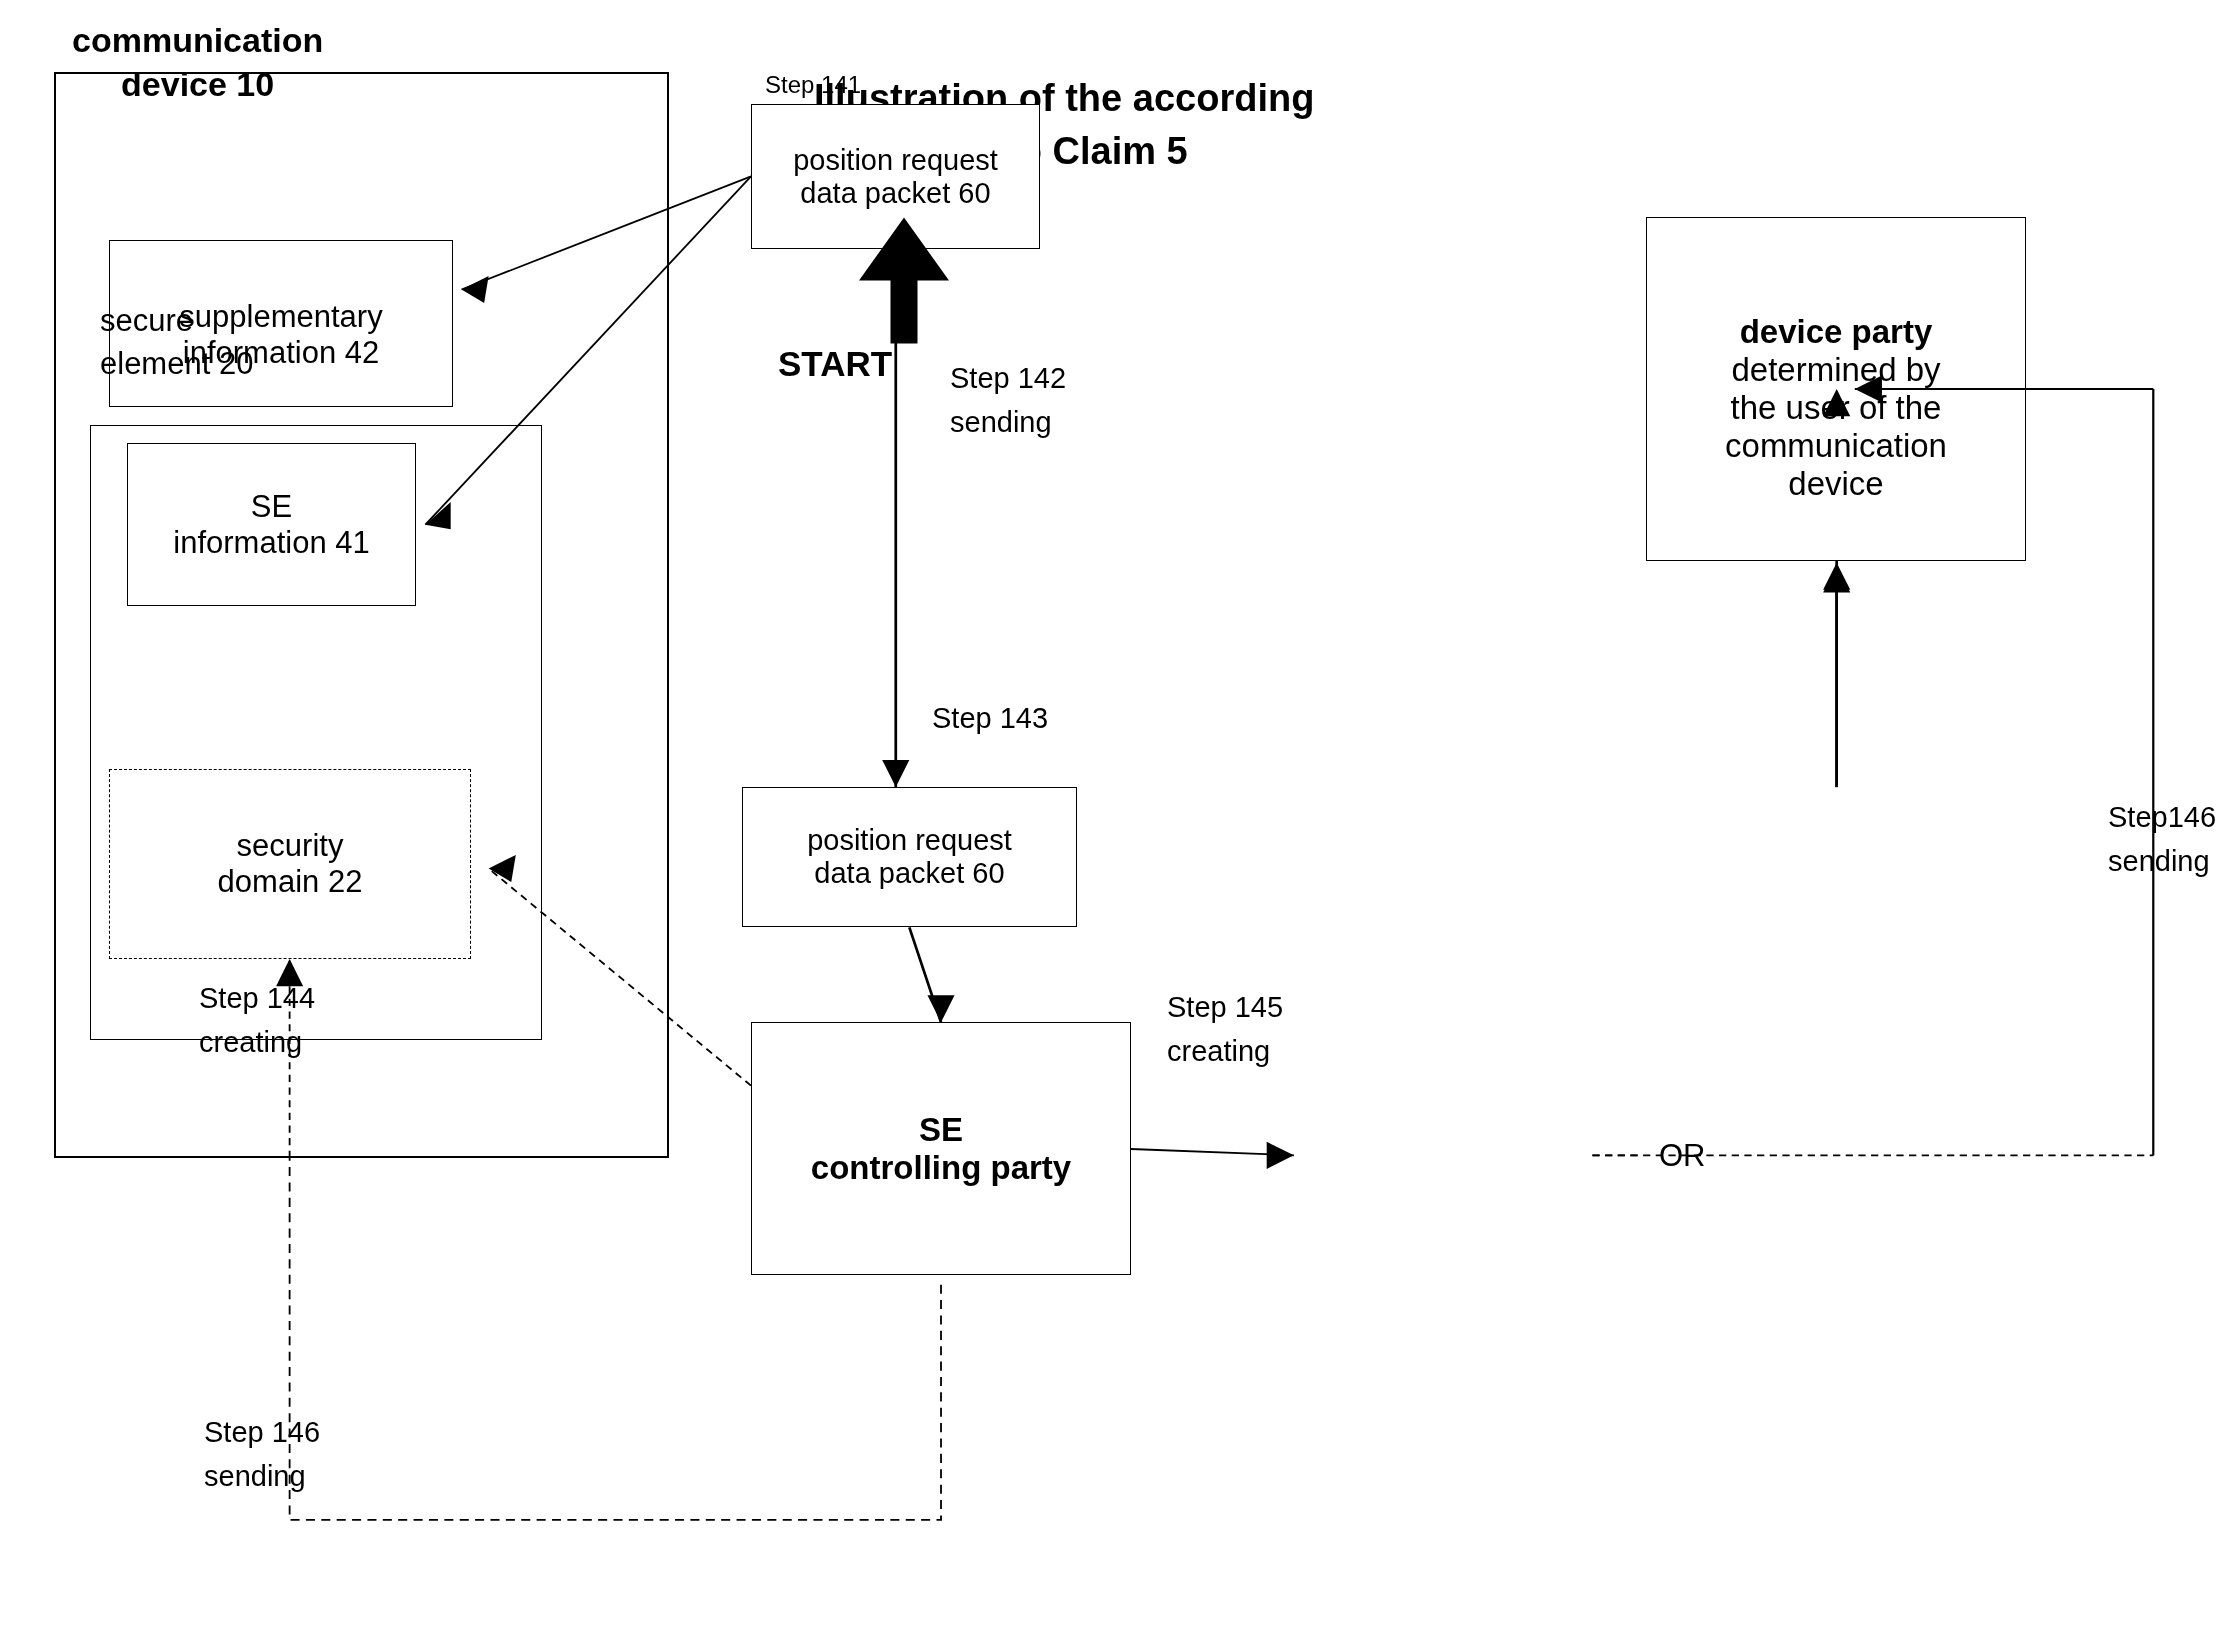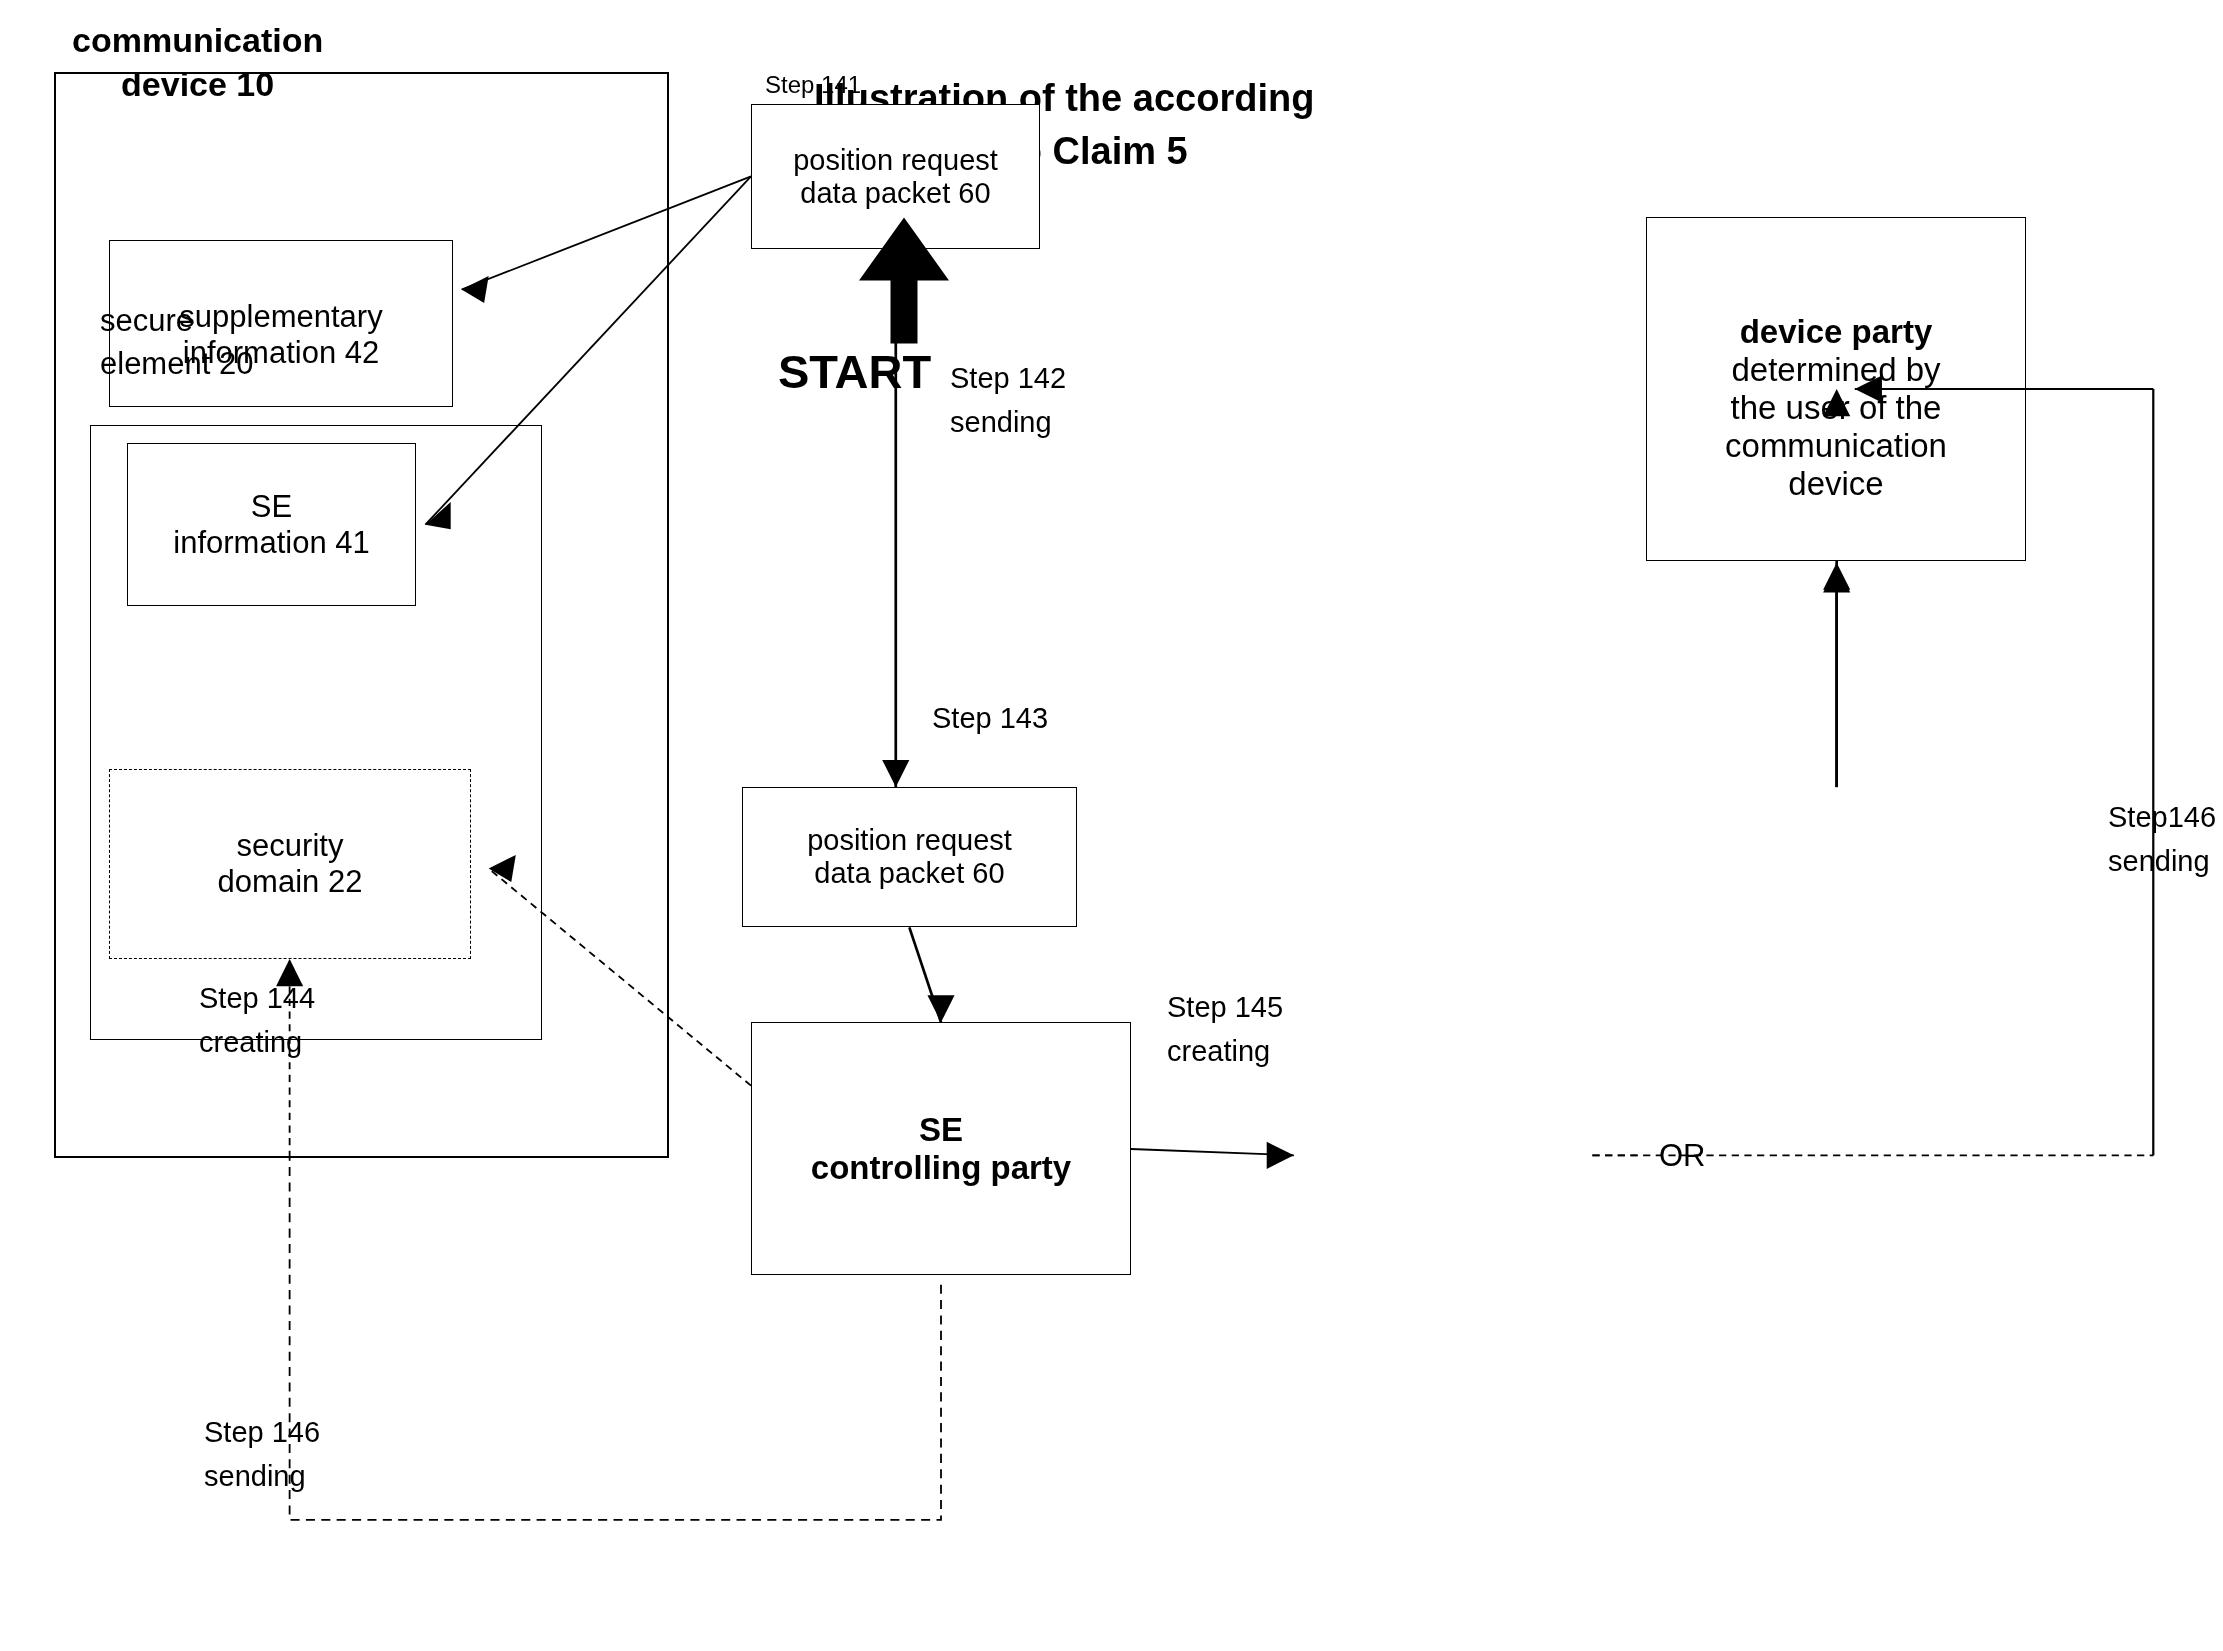--- a/index.html
+++ b/index.html
@@ -140,21 +140,21 @@
       left: 752px;
       font-size: 24px;
       margin-left: 13px;
     }
 
     
     .start-label {
       position: absolute;
       top: 344px;
       left: 778px;
-      font-size: 47px;
+      font-size: 35px;
       font-weight: bold;
     }
 
     
     .start-arrow {
       position: absolute;
       top: 217px;
       left: 859px;
     }
 

